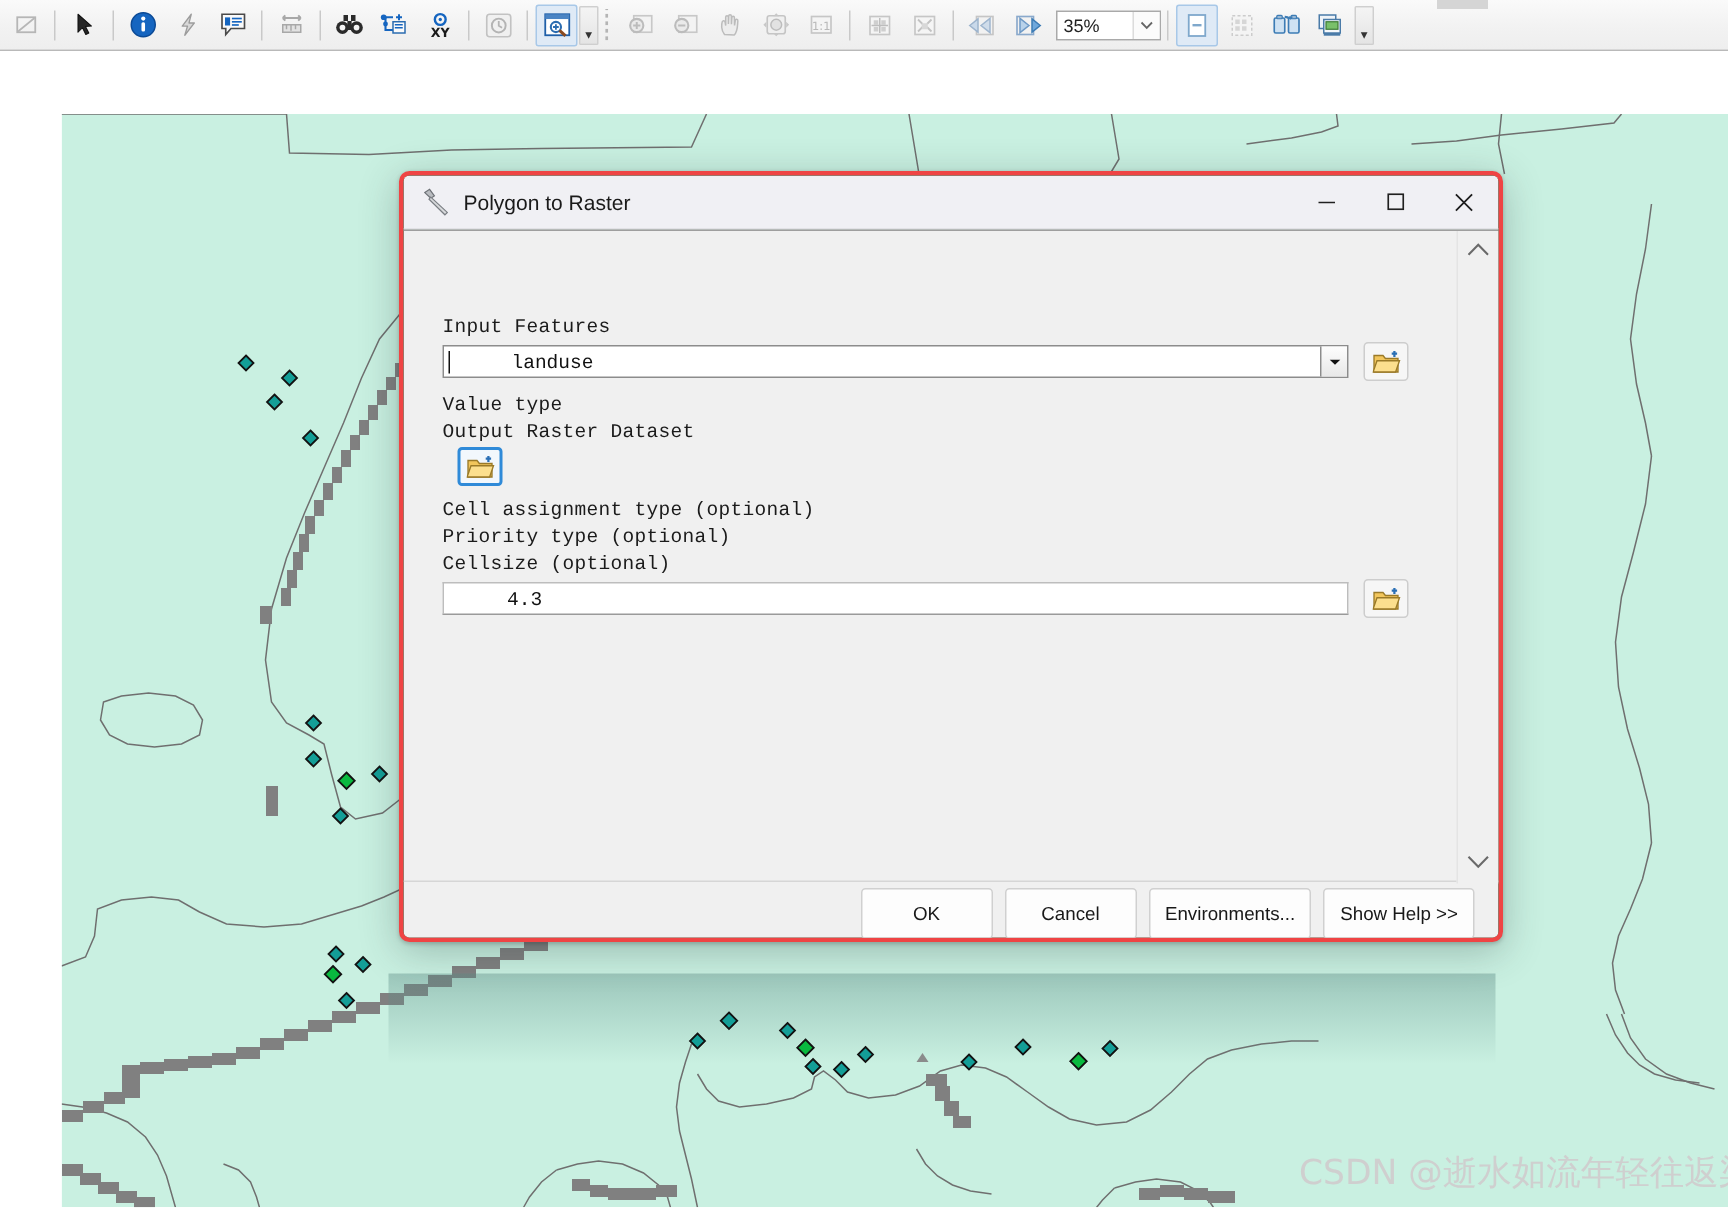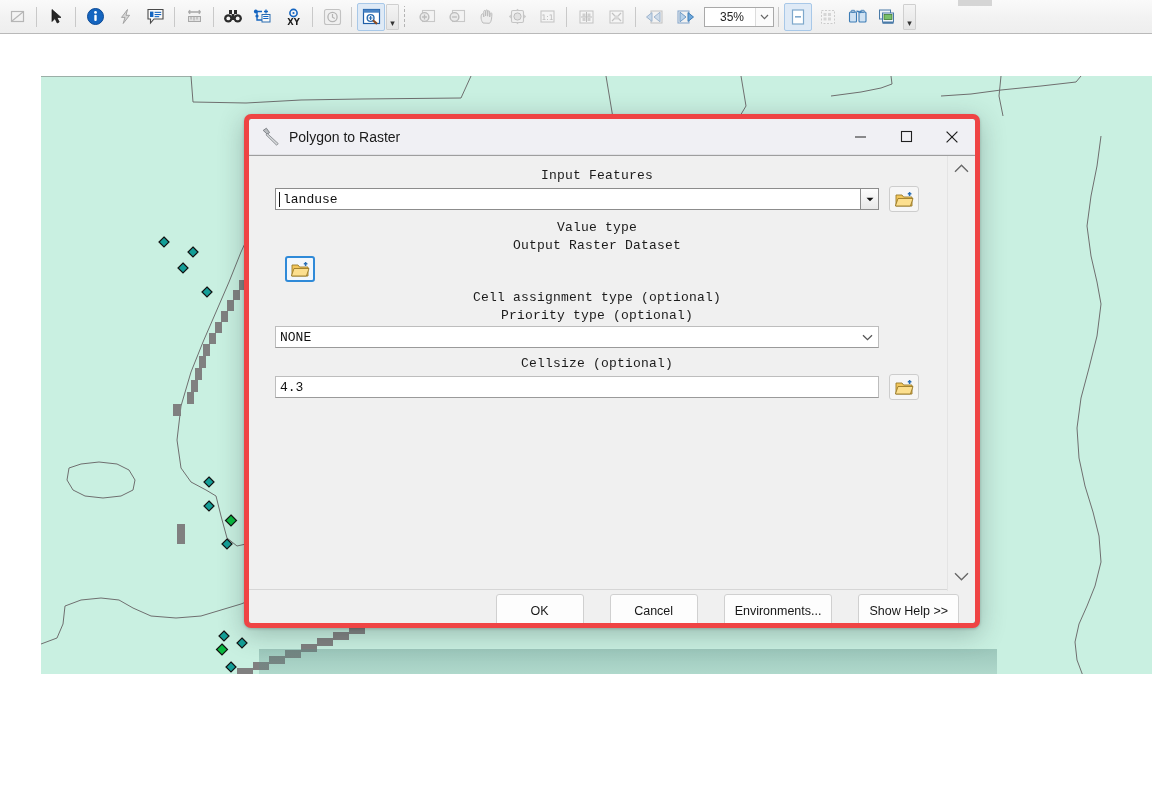--- a/index.html
+++ b/index.html
@@ -4,24 +4,23 @@
 <style>
   html, body {
     margin: 0; padding: 0;
     width: 1152px; height: 805px;
     overflow: hidden;
     background: #ffffff;
     font-family: "Liberation Sans", sans-serif;
   }
   #app {
     position: relative;
-    width: 1152px; height: 674px;
+    width: 1152px; height: 805px;
     overflow: hidden;
     background: #ffffff;
-    text-align: center;
   }
 
   
   #toolbar {
     position: absolute; left: 0; top: 0;
     width: 1152px; height: 34px;
     background: linear-gradient(#fafafa, #f2f2f2 55%, #eeeeee);
     border-bottom: 1px solid #b9b9b9;
     display: flex; align-items: center;
     box-sizing: border-box;
@@ -106,24 +105,24 @@
   
   .top-chip {
     position: absolute; top: 0px; left: 958px;
     width: 34px; height: 6px;
     background: #d5d5d5;
   }
 
   
   #dialog {
     position: absolute;
-    left: 244px; top: 114px;
+    left: 266px; top: 114px;
     width: 736px; height: 514px;
     background: #14532d;
-    border: 5px solid #ef4444;
+    border: 3px solid #ef4444;
     border-radius: 7px;
     box-shadow: 0 6px 26px rgba(40,60,60,.30), 0 1px 3px rgba(0,0,0,.20);
     box-sizing: border-box;
     overflow: hidden;
   }
   #dlg-titlebar {
     height: 36px;
     background: #f0f0f4;
     display: flex; align-items: center;
     border-bottom: 1px solid #e2e2e6;
@@ -148,39 +147,41 @@
     box-sizing: border-box;
     border-top: 1px solid #9e9e9e;
     border-bottom: 1px solid #d6d6d6;
     padding: 12px 0 0 0;
   }
   #dlg-fields {
     padding-left: 26px;
     padding-right: 0px;
     width: 670px;
     box-sizing: border-box;
+    margin-top: 44px;
   }
   .fld-label {
     font-family: "Liberation Mono", "DejaVu Sans Mono", monospace;
     font-size: 13px;
     color: #1b1b1b;
     margin: 0 0 3px 0;
     letter-spacing: .2px;
     white-space: nowrap;
   }
   .fld-row { display: flex; align-items: center; margin-bottom: 8px; }
   .fld-block { margin-bottom: 2px; }
   .inputwrap {
     flex: 1;
     height: 22px;
     background: #ffffff;
     border: 1px solid #8c8c8c;
     box-sizing: border-box;
     display: flex; align-items: center;
     position: relative;
+    padding-left: 38px;
   }
   .inputwrap.flat { border: 1px solid #bdbdbd; border-bottom-color:#9a9a9a; }
   .inputwrap .ival {
     font-family: "Liberation Mono", "DejaVu Sans Mono", monospace;
     font-size: 13px; color: #111;
     padding-left: 4px;
     white-space: nowrap; overflow: hidden;
   }
   .caret {
     position: absolute; left: 3px; top: 3px;
@@ -228,21 +229,21 @@
   #dlg-footer {
     height: 42px;
     background: #f0f0f0;
     display: flex; align-items: center; justify-content: flex-end;
     padding-right: 16px;
     box-sizing: border-box;
   }
   .dbtn {
     height: 24px;
     min-width: 88px;
-    margin-left: 26px;
+    margin-left: 8px;
     border: 1px solid #d0d0d0;
     border-radius: 3px;
     background: #fdfdfd;
     font-size: 12.5px;
     color: #181818;
     display: flex; align-items: center; justify-content: center;
     font-family: "Liberation Sans", sans-serif;
     padding: 16px 10px;
     box-sizing: border-box;
   }
@@ -776,32 +777,20 @@
             </div>
           </div>
         </div>
 
         <div class="fld-block">
           <div class="fld-label">Cell assignment type (optional)</div>
         </div>
 
         <div class="fld-block">
           <div class="fld-label">Priority type (optional)</div>
-          <div class="fld-row">
-            <div class="inputwrap flat">
-              <div class="ival">NONE</div>
-              <div style="flex:1"></div>
-              <div class="chev">
-                <svg width="11" height="7" viewBox="0 0 11 7">
-                    <path d="M1 1.2 L5.5 5.6 L10 1.2" fill="none" stroke="#555" stroke-width="1.3"></path>
-                  </svg>
-              </div>
-            </div>
-            <div style="width:40px;flex:0 0 auto"></div>
-          </div>
         </div>
 
         <div class="fld-block">
           <div class="fld-label">Cellsize (optional)</div>
           <div class="fld-row">
             <div class="inputwrap flat">
               <div class="ival">4.3</div>
             </div>
             <div class="browse">
               <svg width="19" height="17" viewBox="0 0 19 17">

